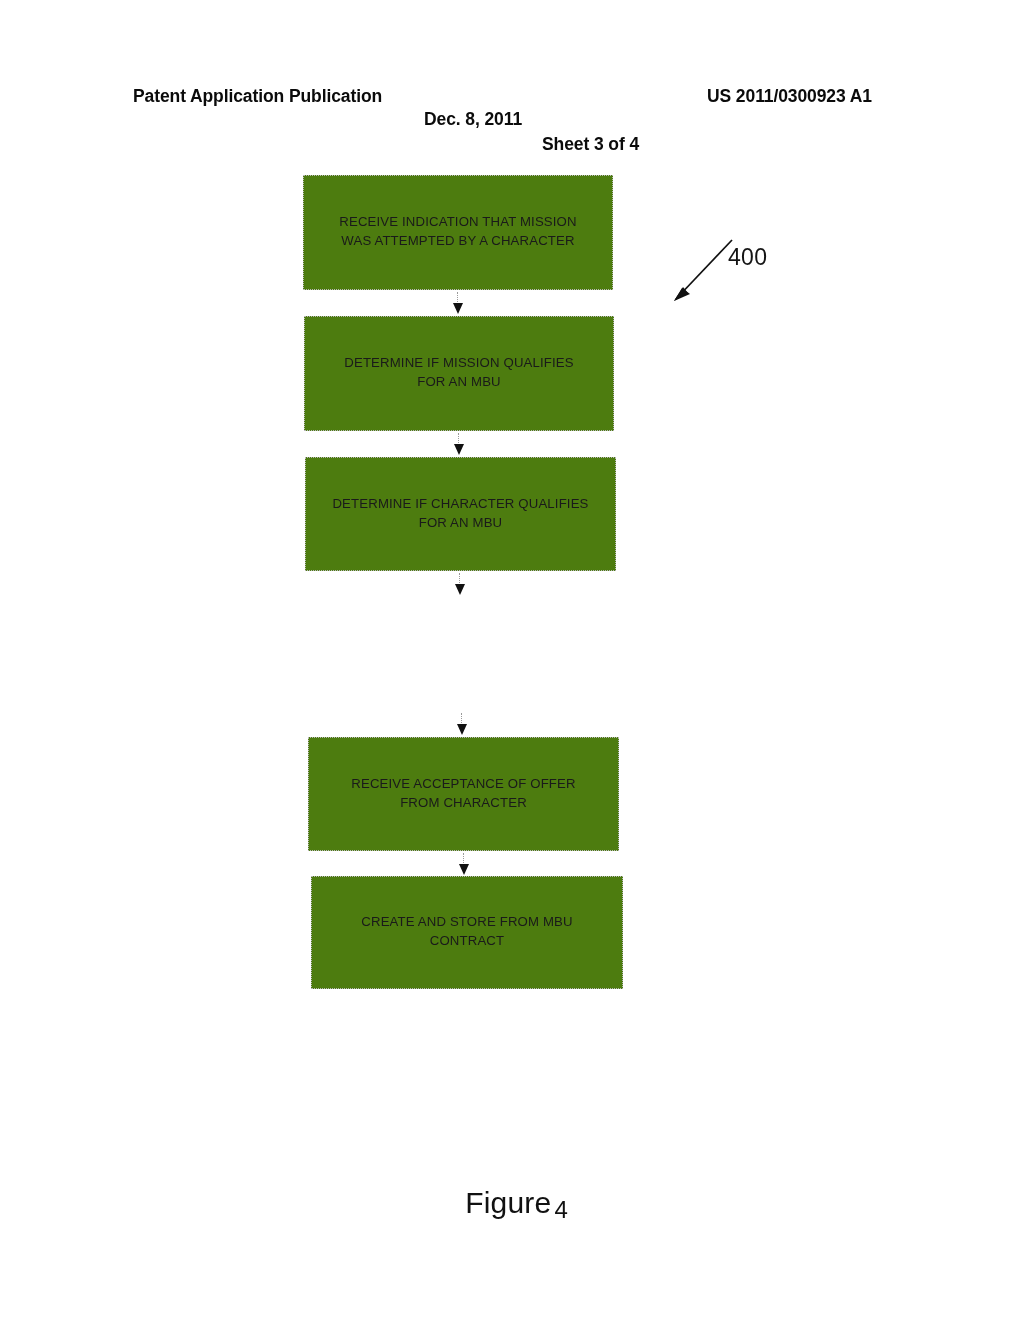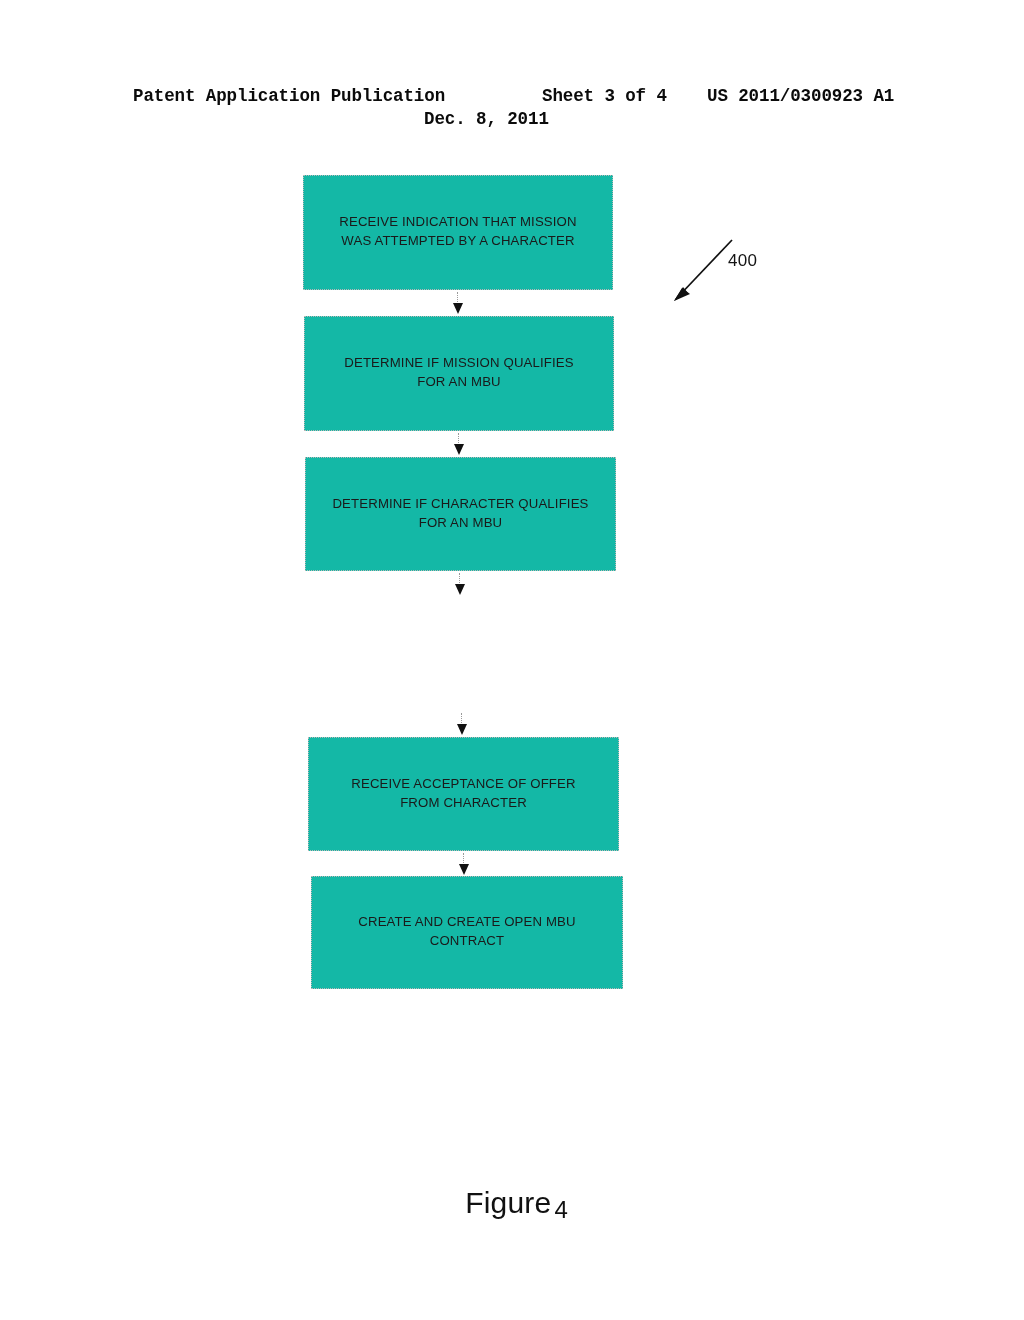--- a/index.html
+++ b/index.html
@@ -16,45 +16,45 @@
     -webkit-font-smoothing: antialiased;
   }
 
   
   .header {
     position: absolute;
     top: 86px;
     left: 0;
     width: 1024px;
     height: 24px;
-    font-family: Liberation Mono, monospace;
+    font-family: Liberation Sans, sans-serif;
     font-weight: bold;
     font-size: 17.5px;
     color: #0b0b0b;
     letter-spacing: -0.1px;
   }
   .header span { position: absolute; white-space: nowrap; top: 0; }
   .hdr-pub   { left: 133px; }
   .hdr-date  { left: 424px; margin-top: 23px; }
-  .hdr-sheet { left: 542px; }
+  .hdr-sheet { left: 542px; margin-top: 48px; }
   .hdr-num   { left: 707px; text-align: center; }
 
   
   .diagram {
     position: absolute;
     top: 0; left: 0;
     width: 1024px;
     height: 1320px;
   }
 
   .node {
     position: absolute;
     box-sizing: border-box;
     border: 1px dotted #b9b9b9;
-    background: #14b8a6;
+    background: #4d7c0f;
     display: flex;
     align-items: center;
     justify-content: center;
   }
   .node-label {
     font-family: "Liberation Sans", sans-serif;
     font-size: 13.2px;
     line-height: 19px;
     color: #1a1a1a;
     text-align: center;
@@ -84,23 +84,23 @@
     width: 0; height: 0;
     border-left: 5px solid transparent;
     border-right: 5px solid transparent;
     border-top: 11px solid #111111;
   }
 
   
   .callout-num {
     position: absolute;
     left: 728px;
-    top: 251px;
-    font-family: "Liberation Sans", sans-serif;
-    font-size: 17px;
+    top: 244px;
+    font-family: "Liberation Sans", sans-serif;
+    font-size: 23px;
     color: #141414;
     letter-spacing: 0.3px;
   }
   .callout-arrow {
     position: absolute;
     left: 650px;
     top: 235px;
     width: 90px;
     height: 90px;
   }
@@ -174,21 +174,21 @@
   <div class="node" style="left:308px; top:737px; width:311px; height:114px;">
     <div class="node-label">RECEIVE ACCEPTANCE OF OFFER
 FROM CHARACTER</div>
   </div>
   <div class="connector" style="left:458px; top:853px; height:25px;">
     <div class="stem"></div>
     <div class="head"></div>
   </div>
 
   <div class="node" style="left:311px; top:876px; width:312px; height:113px;">
-    <div class="node-label">CREATE AND CREATE OPEN MBU
+    <div class="node-label">CREATE AND STORE FROM MBU
 CONTRACT</div>
   </div>
 
   <div class="callout-num">400</div>
   <svg class="callout-arrow" viewBox="0 0 90 90" xmlns="http://www.w3.org/2000/svg">
     <line x1="82" y1="5" x2="26" y2="64" stroke="#111111" stroke-width="1.7"></line>
     <polygon points="24,66 40,59 32,53" fill="#111111"></polygon>
     <polygon points="24,66 33,52 38,58" fill="#111111"></polygon>
   </svg>
 

